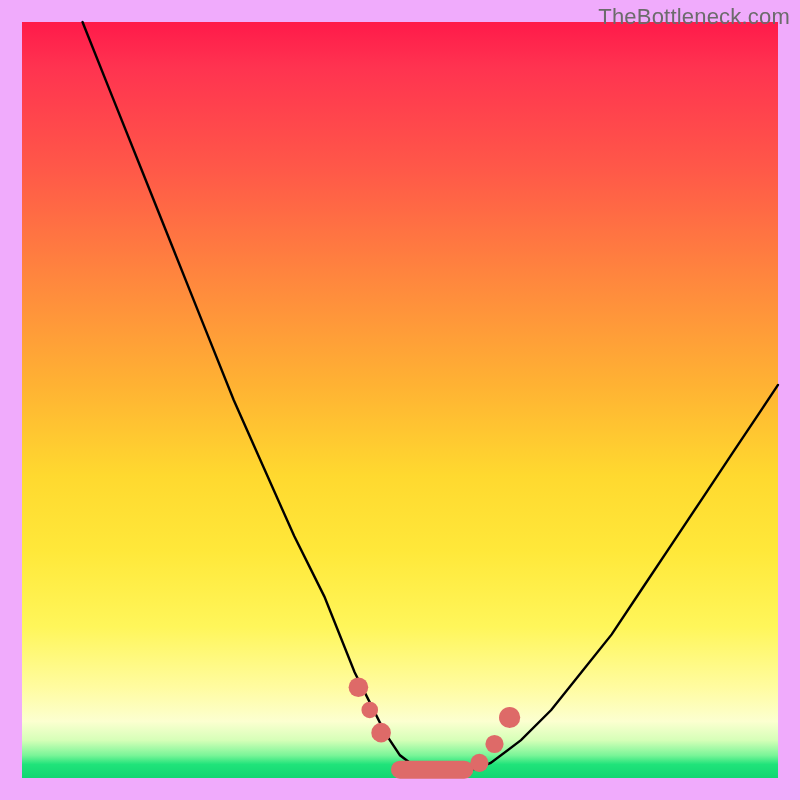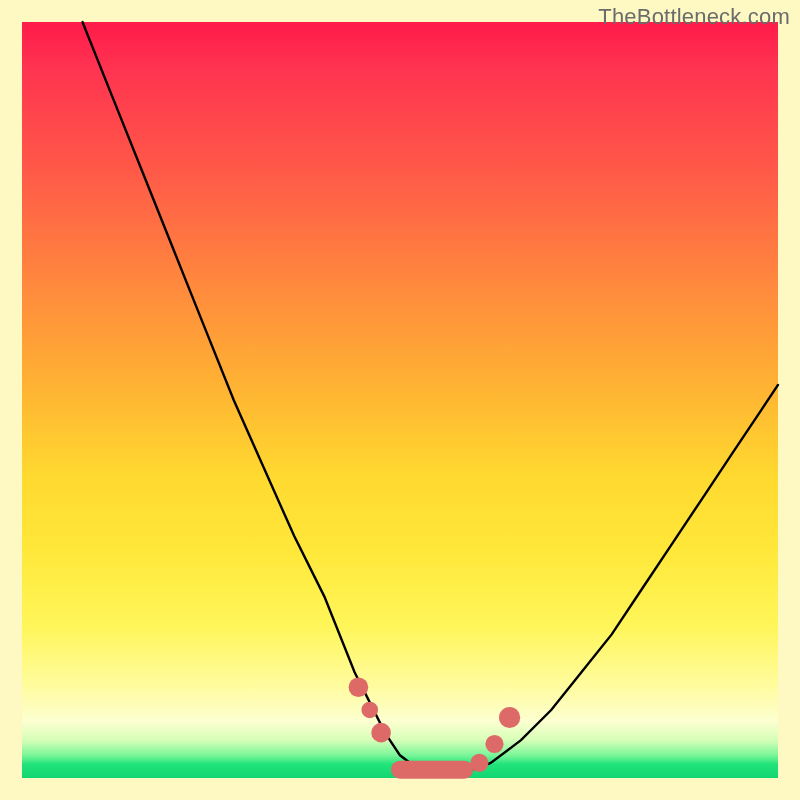--- a/index.html
+++ b/index.html
@@ -10,21 +10,21 @@
     background: #000;
     overflow: hidden;
     font-family: Arial, Helvetica, sans-serif;
   }
   .frame {
     position: absolute;
     top: 0;
     left: 0;
     width: 800px;
     height: 800px;
-    background: #fef9c3;
+    background: #f0abfc;
   }
   .plot-area {
     position: absolute;
     left: 22px;
     top: 22px;
     width: 756px;
     height: 756px;
     
     background: linear-gradient(
       to bottom,

